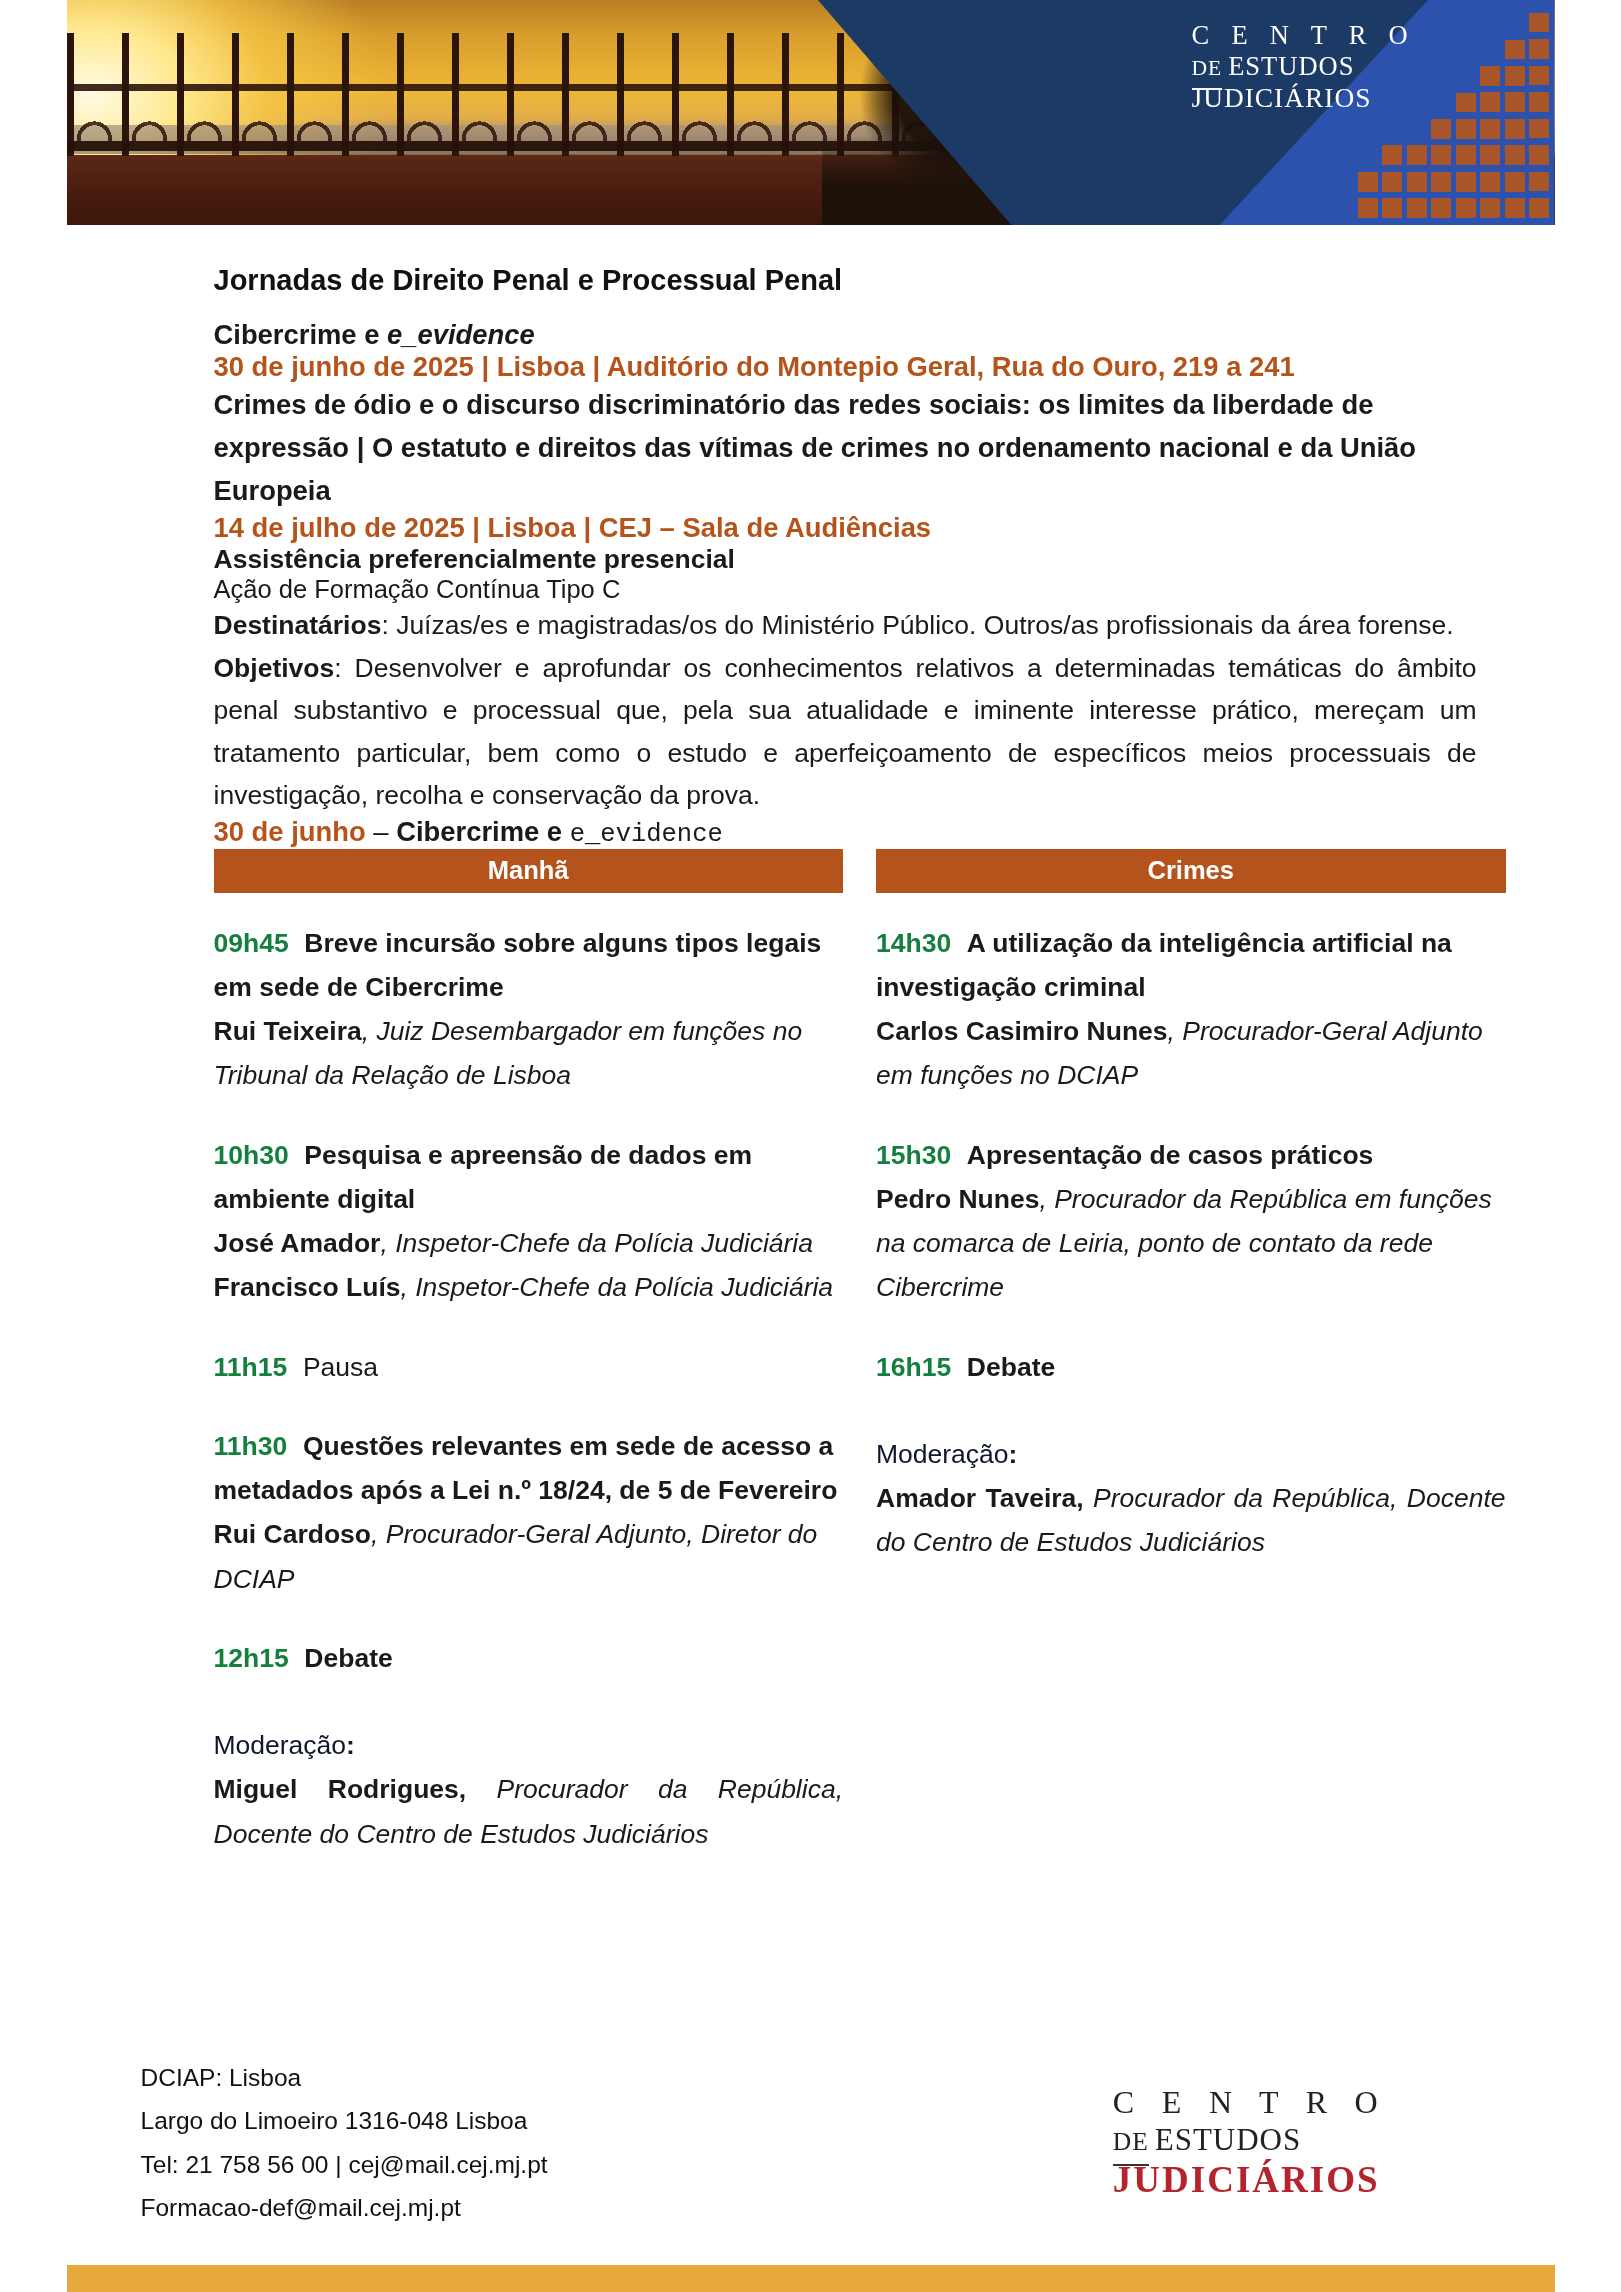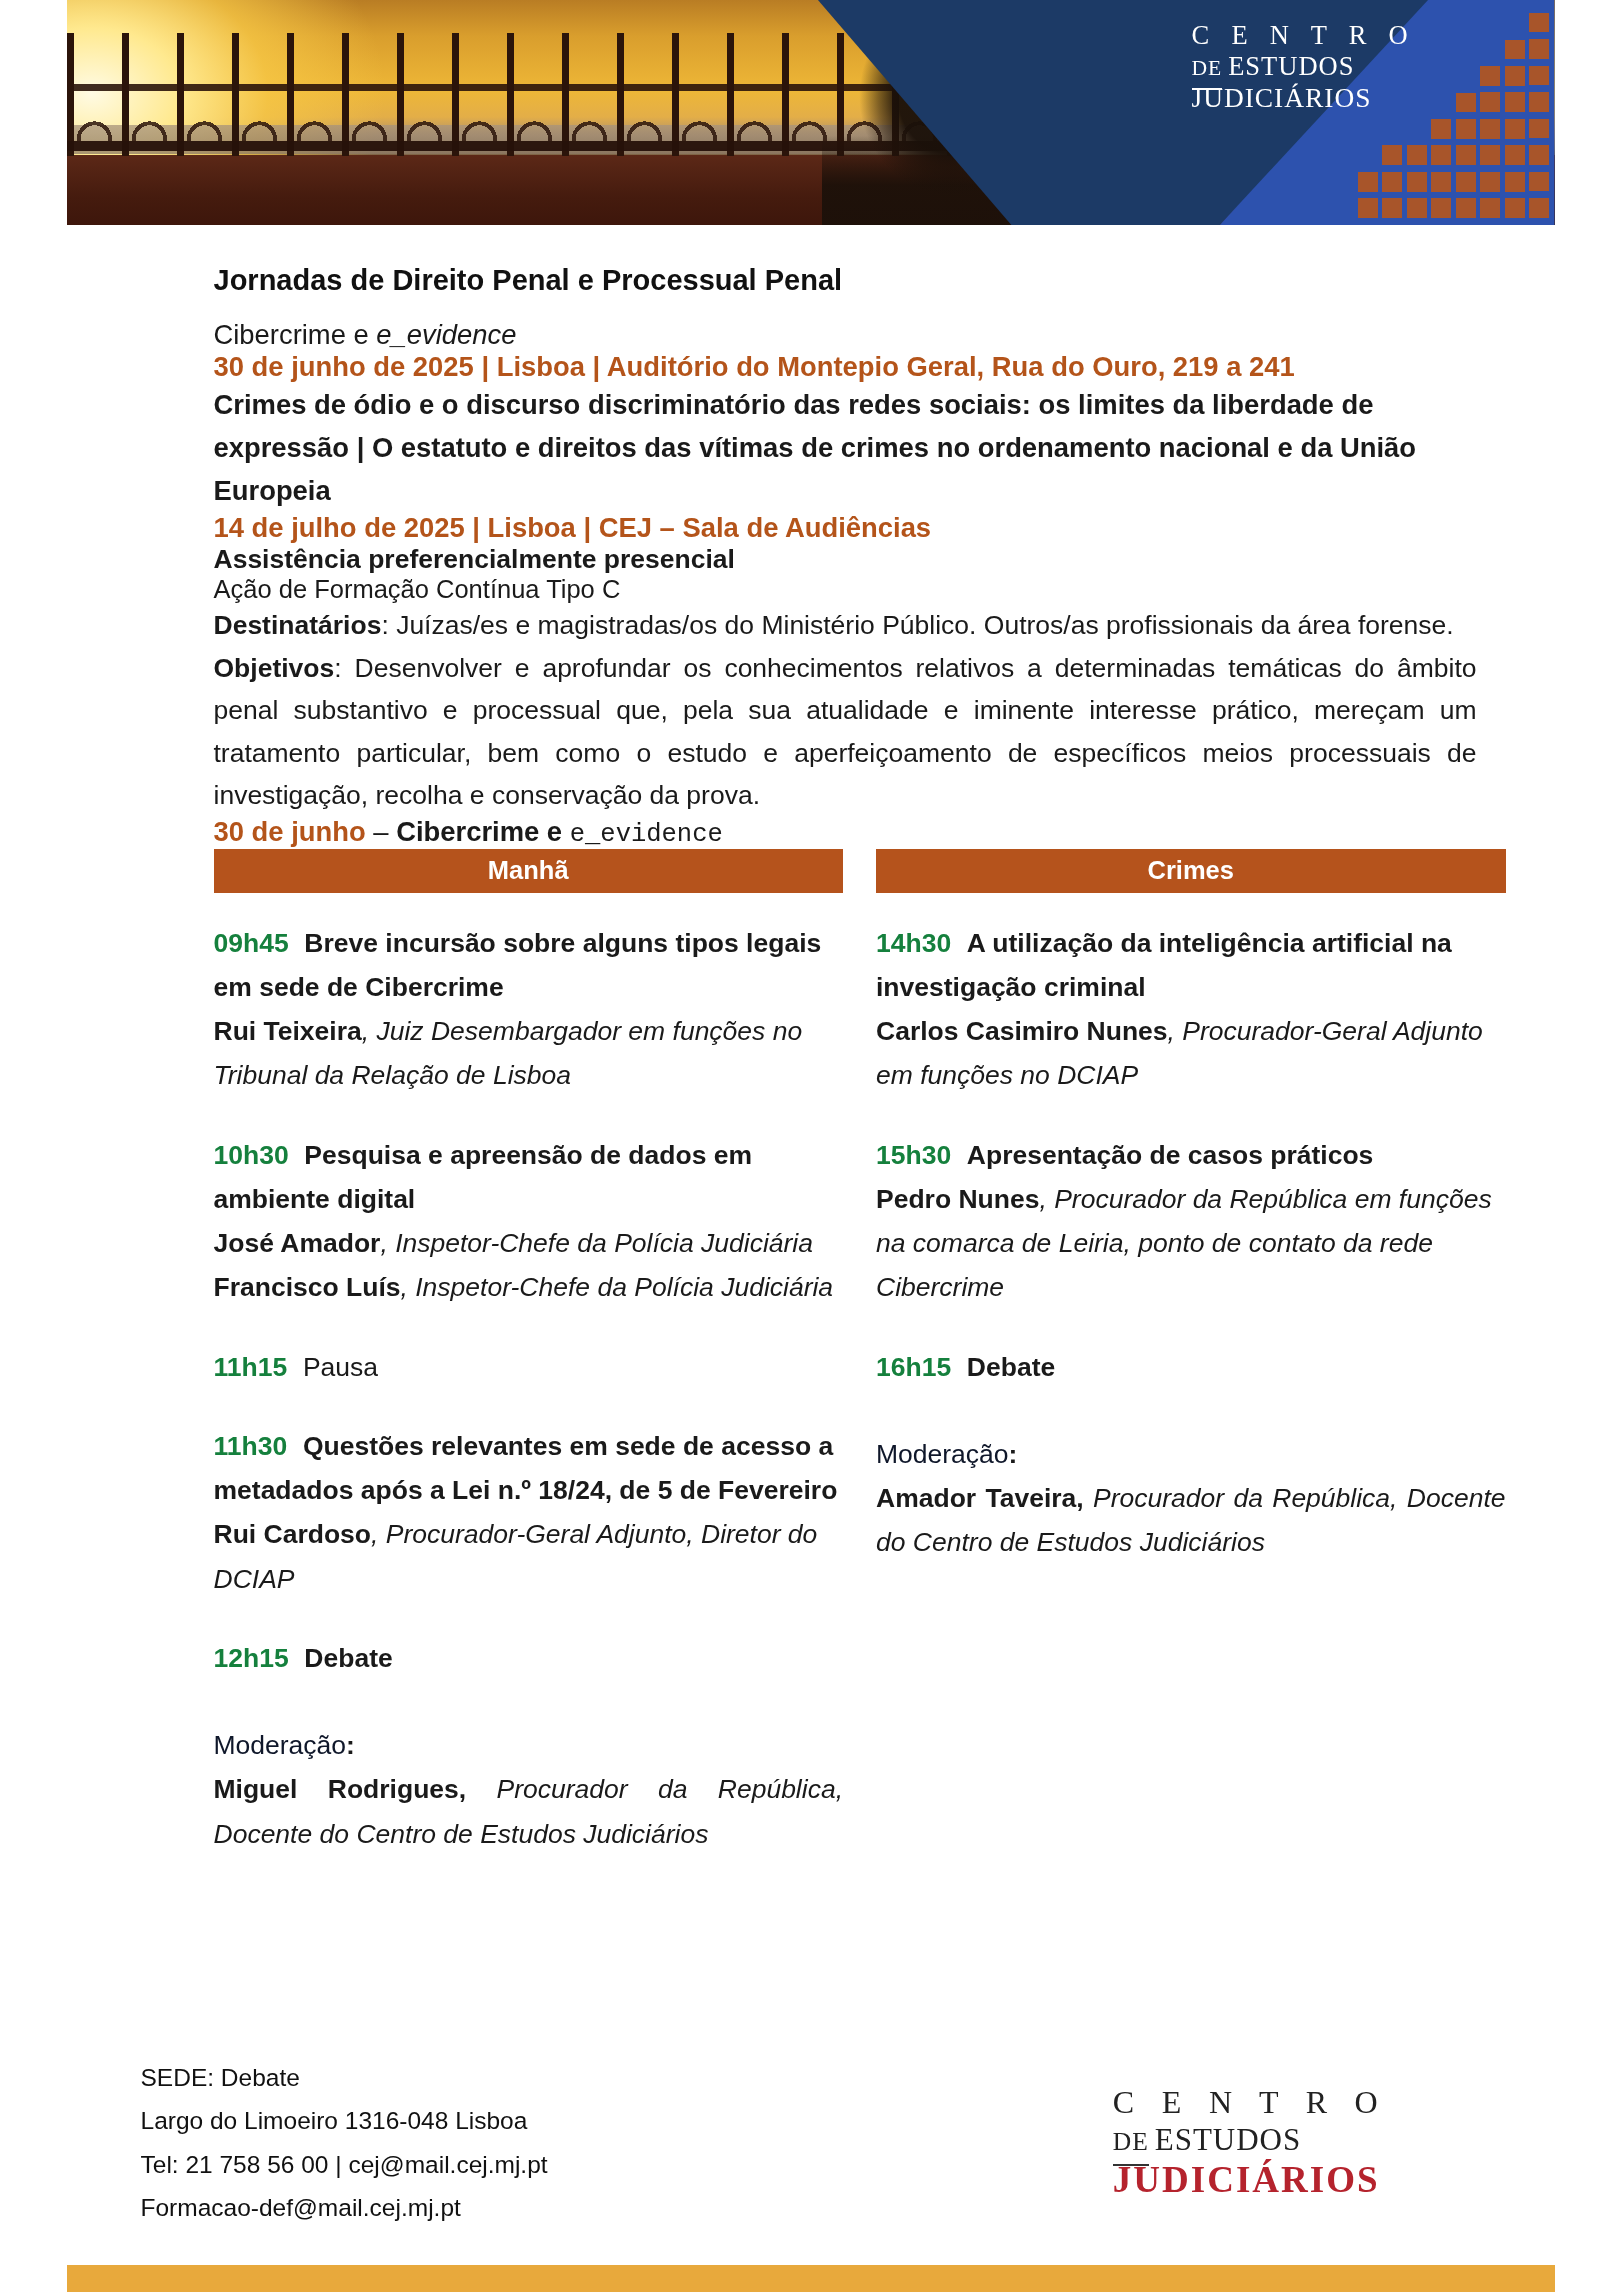--- a/index.html
+++ b/index.html
@@ -37,21 +37,21 @@
   .bl-1 { font-size:26.5px; letter-spacing:7.8px; }
   .bl-2 { font-size:26.5px; letter-spacing:1px; }
   .bl-3 { font-size:27.4px; letter-spacing:1px; }
   .de-underline { border-bottom:2px solid #fff; padding-bottom:8px; font-size:21.6px; letter-spacing:1px; margin-right:5.9px; }
   .footer-logo .de-underline { border-bottom:2px solid #333; }
 
   
   .content { padding:39px 78px 0 147px; flex:1 1 auto; }
   .content p { margin:0; }
   h1.title { font-size:29px; font-weight:bold; color:#111; margin-bottom:21.6px; }
-  .subtitle { font-size:27.4px; font-weight:normal; margin-bottom:19.6px; }
+  .subtitle { font-size:27.4px; font-weight:bold; margin-bottom:19.6px; }
   .subtitle .ital { font-style:italic; }
   .orange-line { color:#B4541A; font-size:27.4px; font-weight:bold; margin-bottom:15.7px; }
   .topics { font-size:27.4px; font-weight:bold; line-height:1.58; margin-bottom:13.7px; max-width:1402px; }
   .attendance { font-size:26.5px; font-weight:bold; margin-bottom:13.7px; }
   .course-type { font-size:25.5px; margin-bottom:17.6px; }
   .body-par { font-size:26.5px; line-height:1.6; text-align:justify; max-width:1411px; }
   .body-par b { font-weight:bold; }
   .section-head { font-size:27.4px; margin:25.5px 0 27.4px 0; }
   .section-head .date { color:#B4541A; font-weight:bold; }
   .section-head .bld { font-weight:bold; }
@@ -192,21 +192,21 @@
           <div><span class="mlabel">Moderação</span><span class="mcolon">:</span></div>
           <div class="speaker"><span class="name">Amador Taveira,</span><span class="role"> Procurador da República, Docente do Centro de Estudos Judiciários</span></div>
         </div>
       </section>
 
     </div>
   </main>
 
   <footer class="footer">
     <div class="address">
-      <p>SEDE: Debate</p>
+      <p>DCIAP: Lisboa</p>
       <p>Largo do Limoeiro 1316-048 Lisboa</p>
       <p>Tel: 21 758 56 00 | cej@mail.cej.mj.pt</p>
       <p>Formacao-def@mail.cej.mj.pt</p>
     </div>
     <div class="footer-logo">
       <div class="fl-1">C E N T R O</div>
       <div class="fl-2"><span class="de-underline">DE</span><span>ESTUDOS</span></div>
       <div class="fl-3">JUDICIÁRIOS</div>
     </div>
   </footer>

